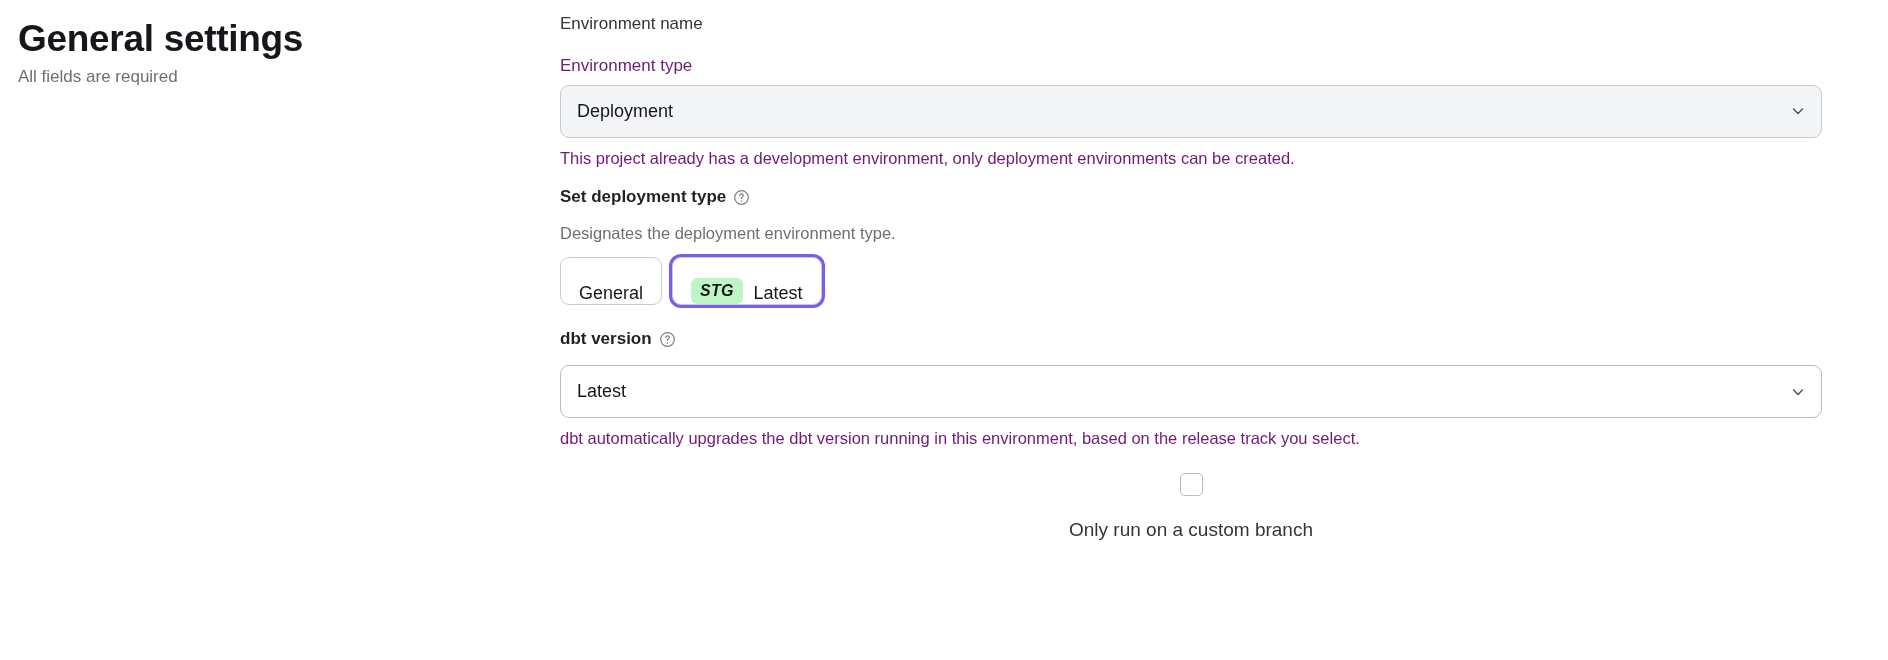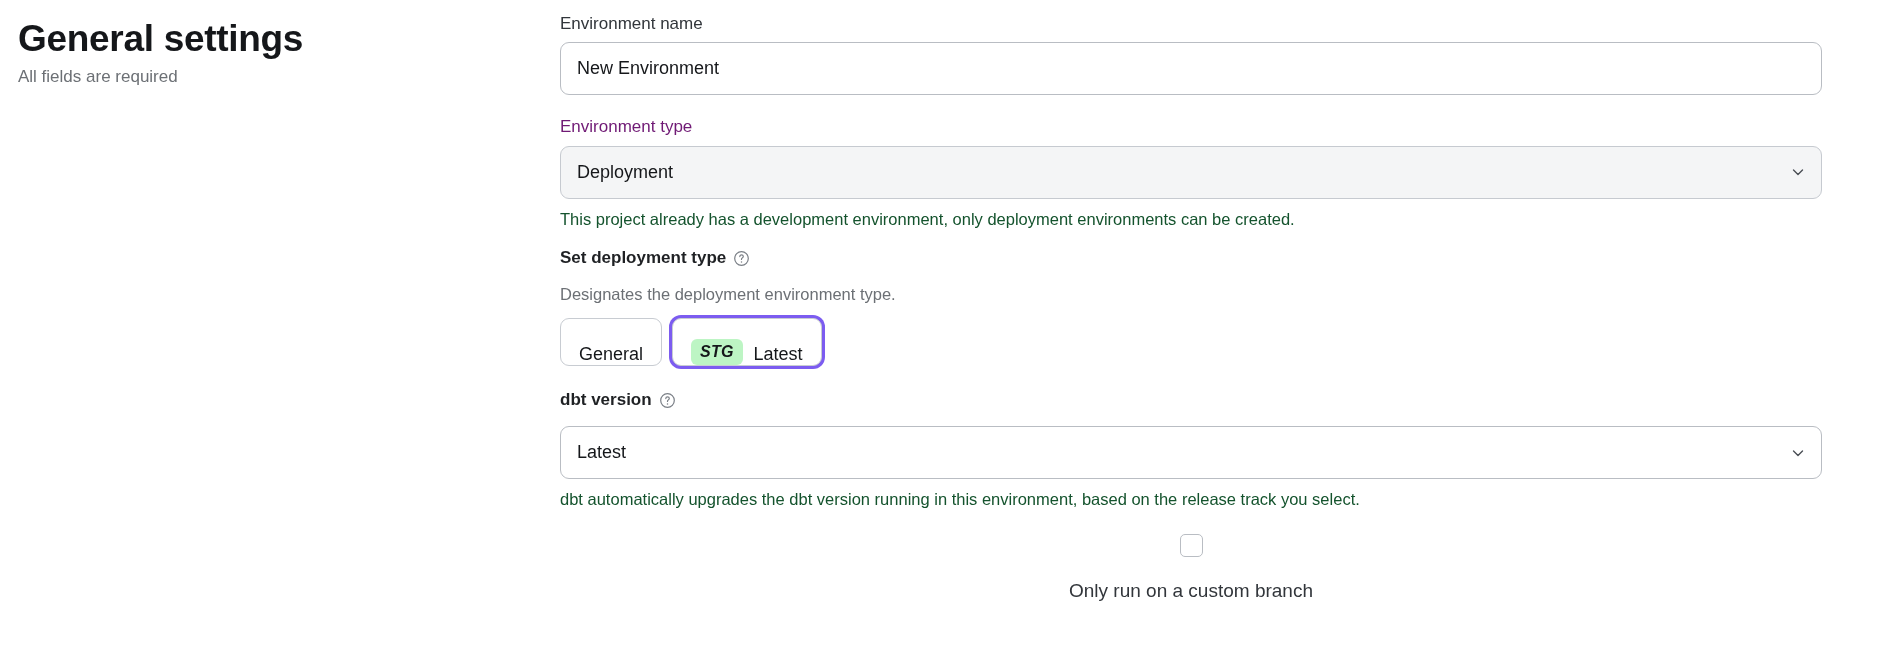--- a/index.html
+++ b/index.html
@@ -121,21 +121,21 @@
     top: 50%;
     transform: translateY(-50%);
     color: #4a4f55;
     pointer-events: none;
     display: flex;
   }
   .chevron svg { display: block; }
 
   .hint-text {
     font-size: 16.5px;
-    color: #14532d;
+    color: #701a75;
     line-height: 1.3;
     margin-top: 10px;
   }
   .sub-text {
     font-size: 16.5px;
     color: #6c7075;
     line-height: 1.3;
     margin-top: 7px;
   }
 
@@ -214,21 +214,20 @@
 
   <div class="left-col">
     <h1 class="page-title">General settings</h1>
     <p class="page-subtitle">All fields are required</p>
   </div>
 
   <div class="form-col">
 
     <div class="field-block">
       <label class="field-label">Environment name</label>
-      <input class="text-input" type="text" value="New Environment" style="">
     </div>
 
     <div class="field-block mt-22">
       <label class="field-label disabled">Environment type</label>
       <div class="select-wrap">
         <div class="select-box">Deployment</div>
         <span class="chevron">
           <svg width="16" height="16" viewBox="0 0 16 16" fill="none">
             <path d="M3.5 6L8 10.5L12.5 6" stroke="currentColor" stroke-width="1.4" stroke-linecap="round" stroke-linejoin="round"></path>
           </svg>

